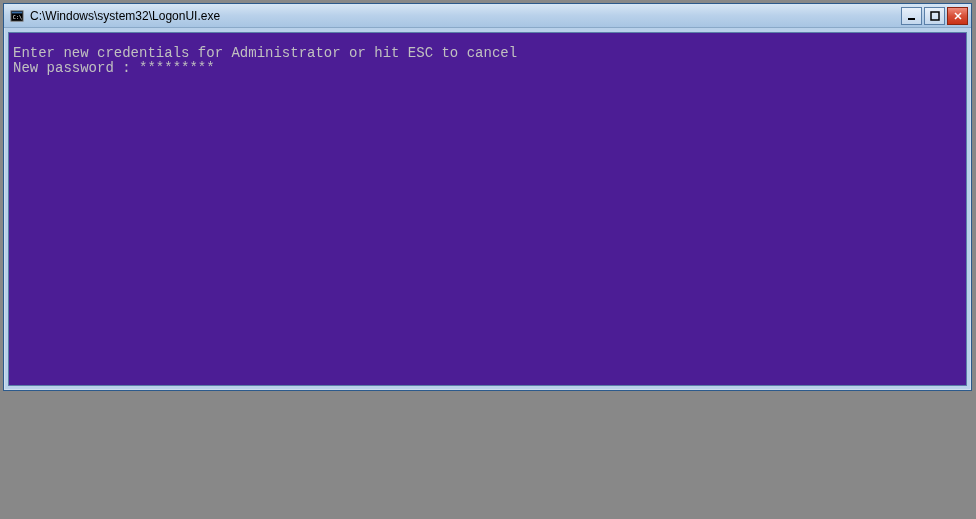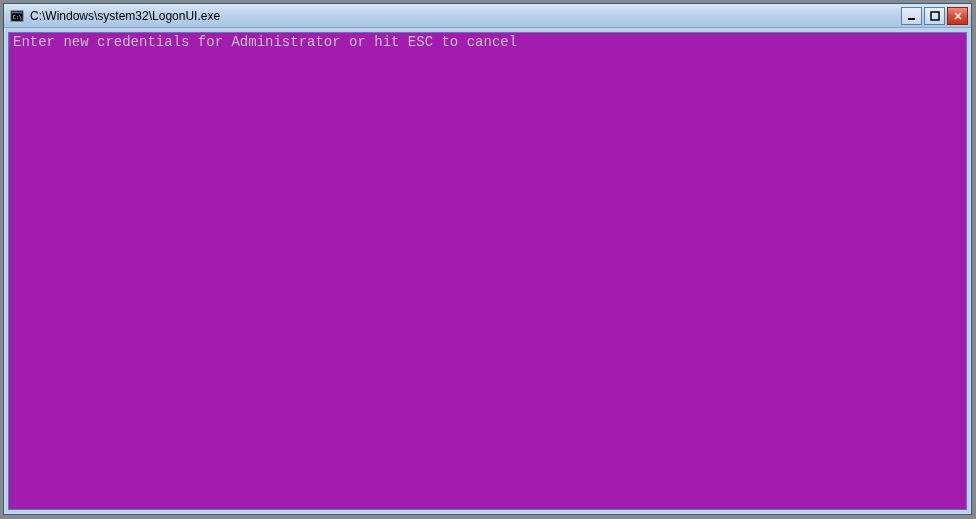--- a/index.html
+++ b/index.html
@@ -12,21 +12,21 @@
       width: 976px;
       height: 519px;
       overflow: hidden;
       font-family: "Segoe UI", Tahoma, sans-serif;
     }
     .window {
       position: absolute;
       left: 3px;
       top: 3px;
       width: 969px;
-      height: 512px;
+      height: 388px;
       background: #b9d1ea;
       border: 1px solid #2c5a8c;
       box-shadow: 0 0 0 1px rgba(255,255,255,0.3) inset;
       display: flex;
       flex-direction: column;
     }
     .titlebar {
       height: 24px;
       background: linear-gradient(to bottom, #d7e6f5 0%, #b9d1ea 50%, #a8c5e3 100%);
       display: flex;
@@ -75,23 +75,23 @@
       background: linear-gradient(to bottom, #f08c7a 0%, #d64f38 50%, #c93217 100%);
       border-color: #8a2410;
     }
     .btn-min svg, .btn-max svg, .btn-close svg {
       width: 10px;
       height: 10px;
     }
     .console-area {
       flex: 1;
       margin: 4px;
-      background: #a21caf;
+      background: #4c1d95;
       border: 1px solid #5a7fa8;
-      padding: 2px 4px;
+      padding: 13px 4px;
       font-family: Consolas, "Lucida Console", "Courier New", monospace;
       font-size: 14px;
       line-height: 15px;
       color: #c0c0c0;
       overflow: hidden;
       position: relative;
     }
     .console-line {
       white-space: pre;
     }
@@ -131,14 +131,15 @@
       </div>
       <div class="ctrl-btn btn-close">
         <svg viewBox="0 0 10 10">
             <path d="M2 2 L8 8 M8 2 L2 8" stroke="#fff" stroke-width="1.5"></path>
           </svg>
       </div>
     </div>
   </div>
   <div class="console-area">
     <div class="console-line">Enter new credentials for Administrator or hit ESC to cancel</div>
+    <div class="console-line"><span>New password : </span><span>*********</span></div>
   </div>
 </div>
 
 </body></html>

